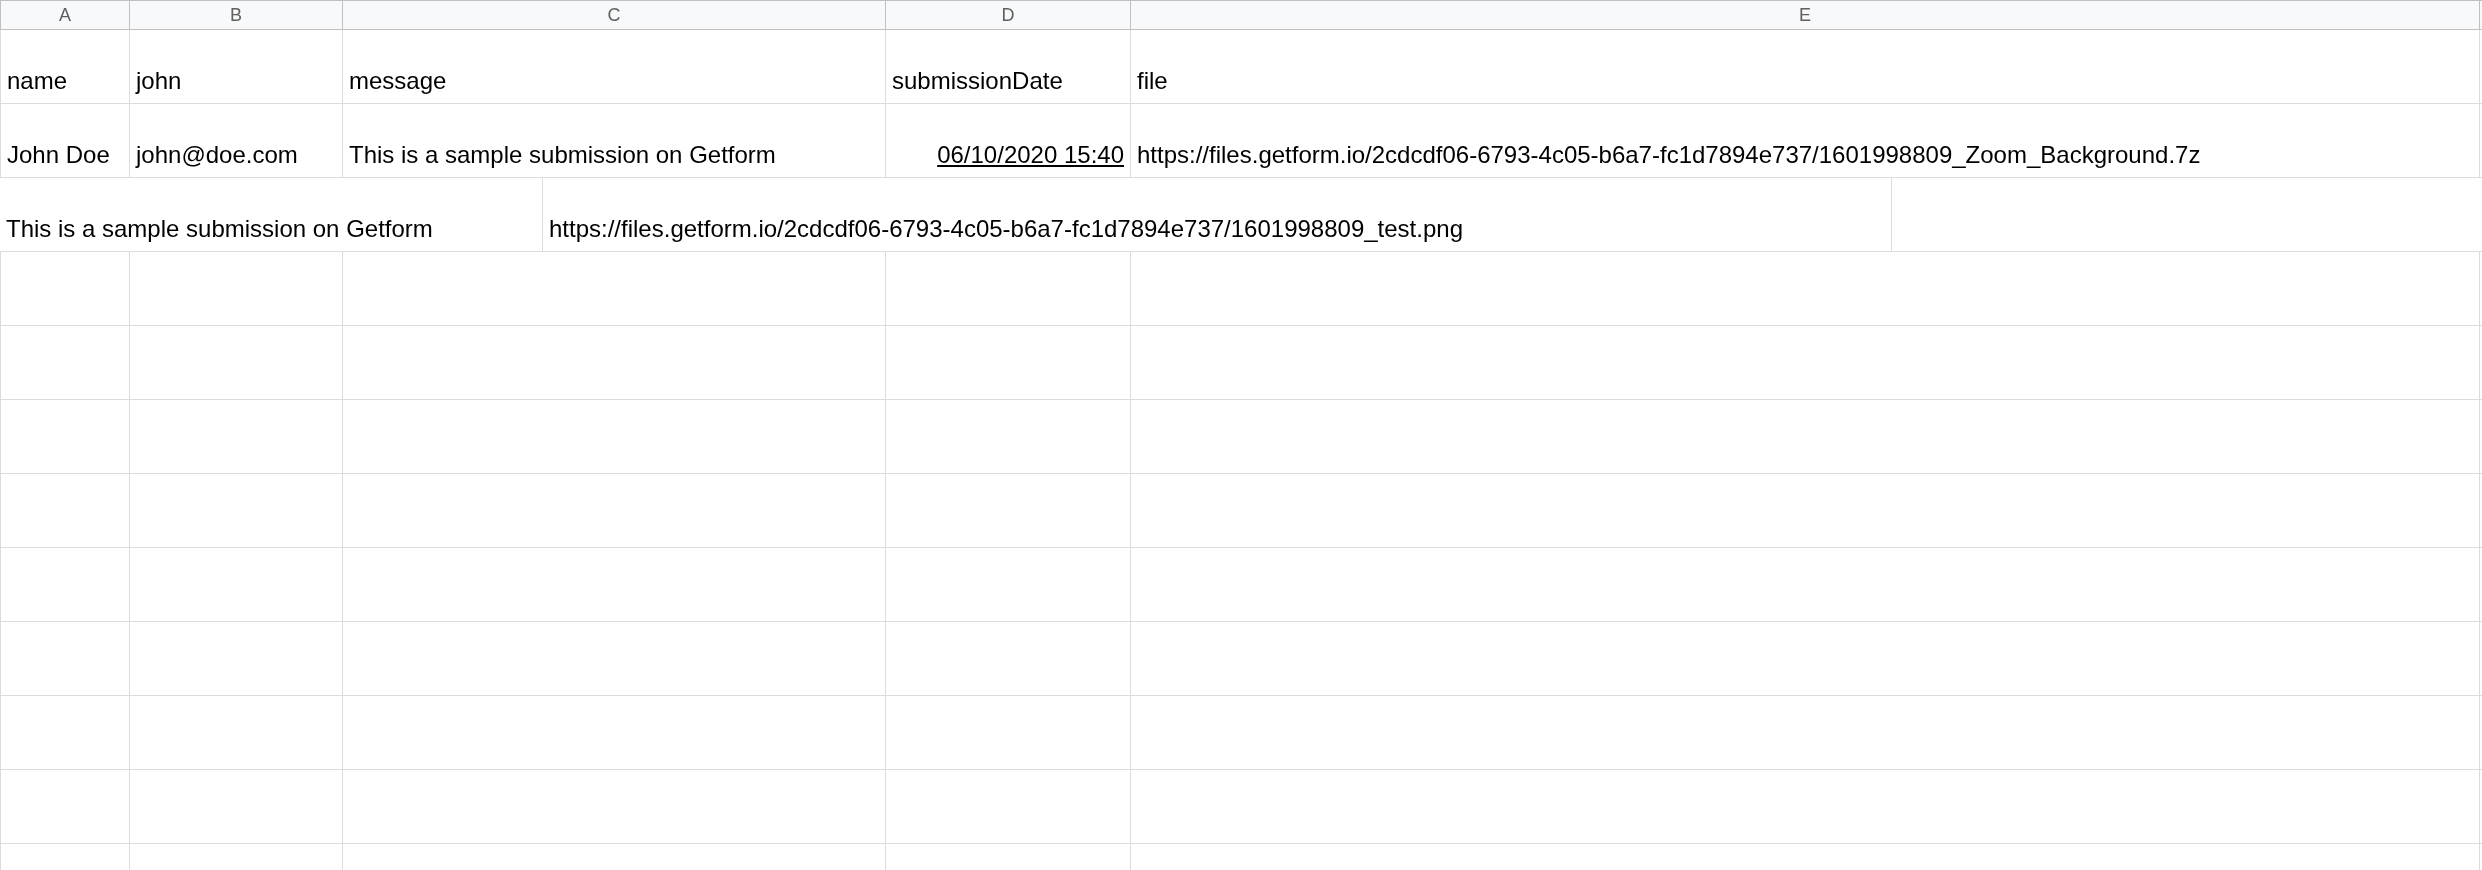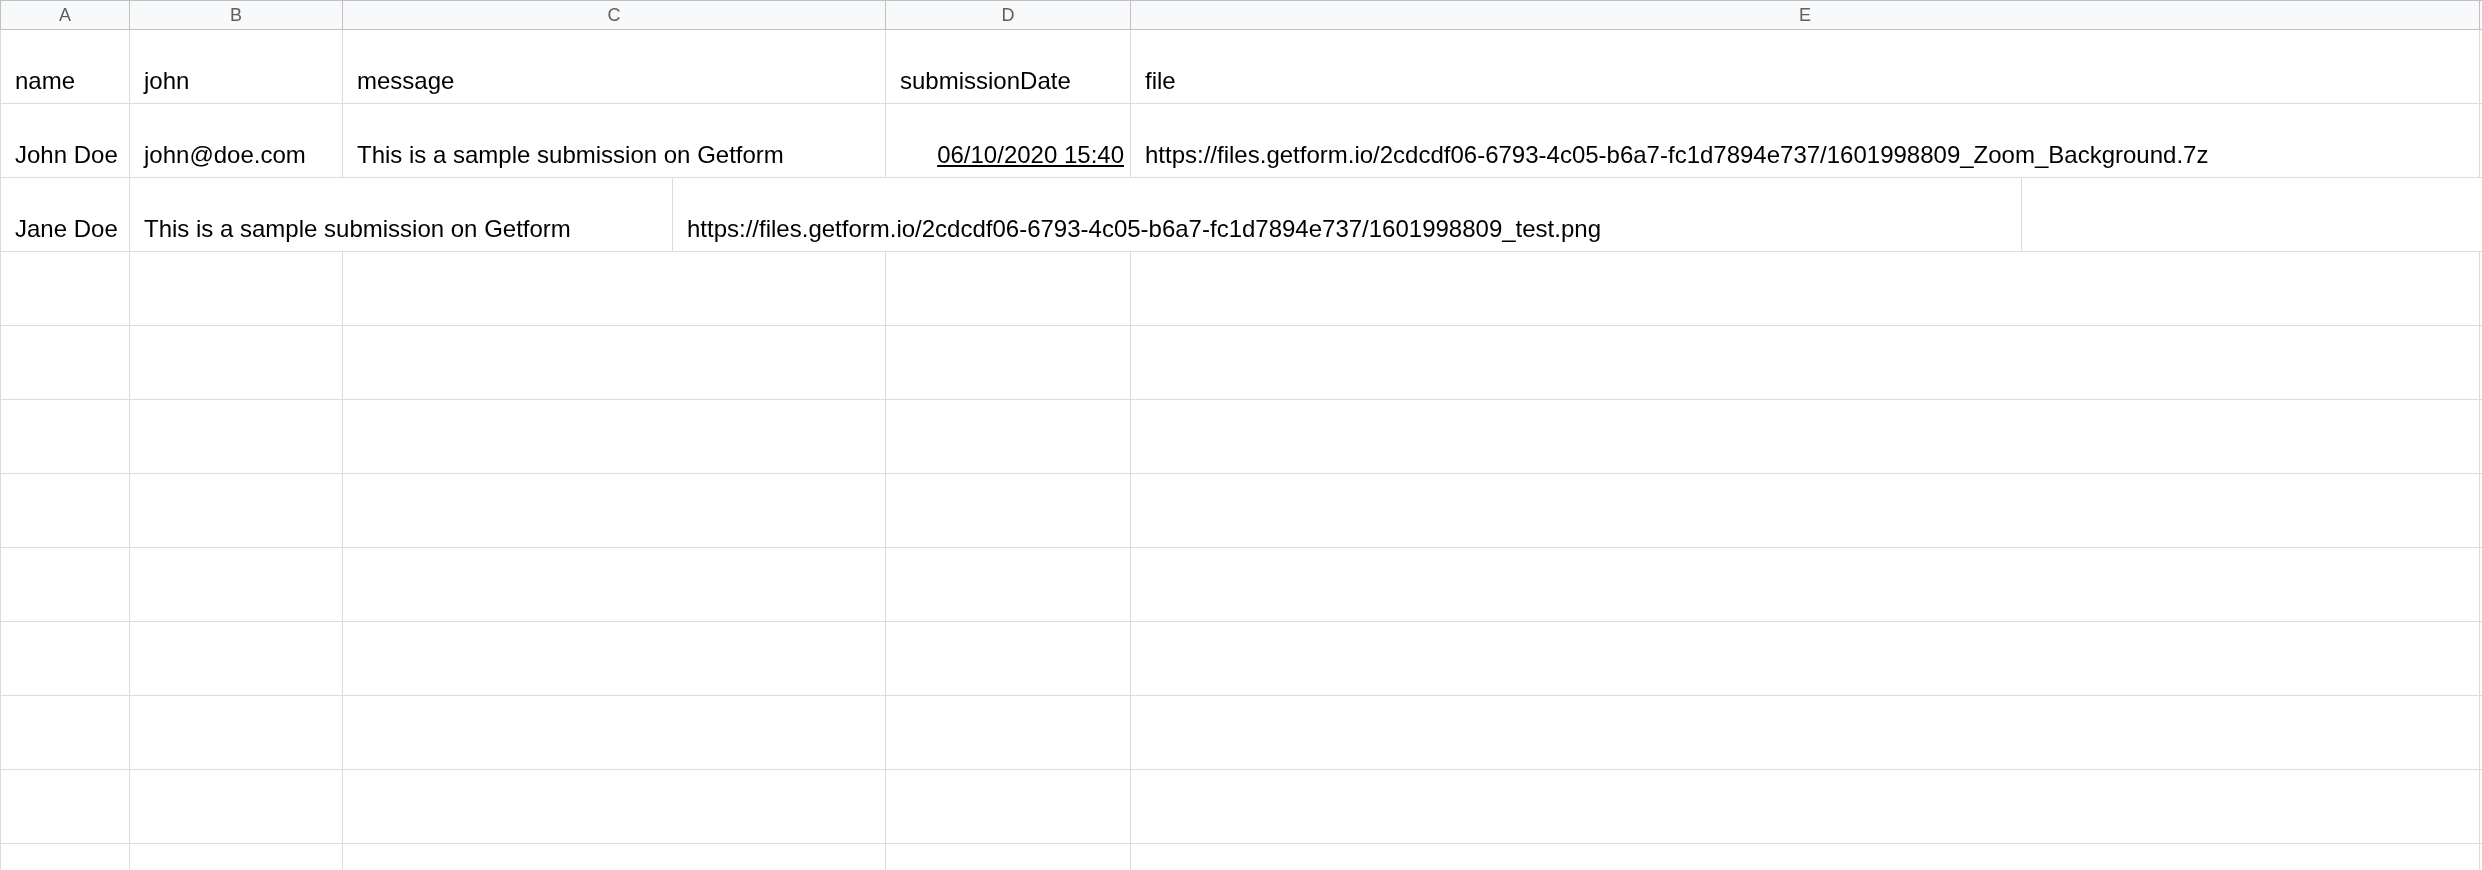--- a/index.html
+++ b/index.html
@@ -35,21 +35,21 @@
       background: #f8f9fa;
     }
     .data-row {
       display: flex;
       border-bottom: 1px solid #dcdcdc;
       height: 74px;
     }
     .cell {
       display: flex;
       align-items: flex-end;
-      padding: 0 6px 8px 14px;
+      padding: 0 6px 8px 6px;
       font-size: 24px;
       color: #000000;
       border-right: 1px solid #dcdcdc;
       white-space: nowrap;
       overflow: hidden;
     }
     .cell.align-right {
       justify-content: flex-end;
       text-decoration: underline;
     }
@@ -83,21 +83,20 @@
 
   <div class="data-row">
     <div class="cell col-a">John Doe</div>
     <div class="cell col-b">john@doe.com</div>
     <div class="cell col-c">This is a sample submission on Getform</div>
     <div class="cell col-d align-right">06/10/2020 15:40</div>
     <div class="cell col-e">https://files.getform.io/2cdcdf06-6793-4c05-b6a7-fc1d7894e737/1601998809_Zoom_Background.7z</div>
   </div>
 
   <div class="data-row">
-    <div class="cell col-a">Jane Doe</div>
     <div class="cell col-c">This is a sample submission on Getform</div>
     <div class="cell col-e">https://files.getform.io/2cdcdf06-6793-4c05-b6a7-fc1d7894e737/1601998809_test.png</div>
   </div>
 
   <div id="empty-rows-container">
       <div class="data-row">
         <div class="cell col-a"></div>
         <div class="cell col-b"></div>
         <div class="cell col-c"></div>
         <div class="cell col-d"></div>

